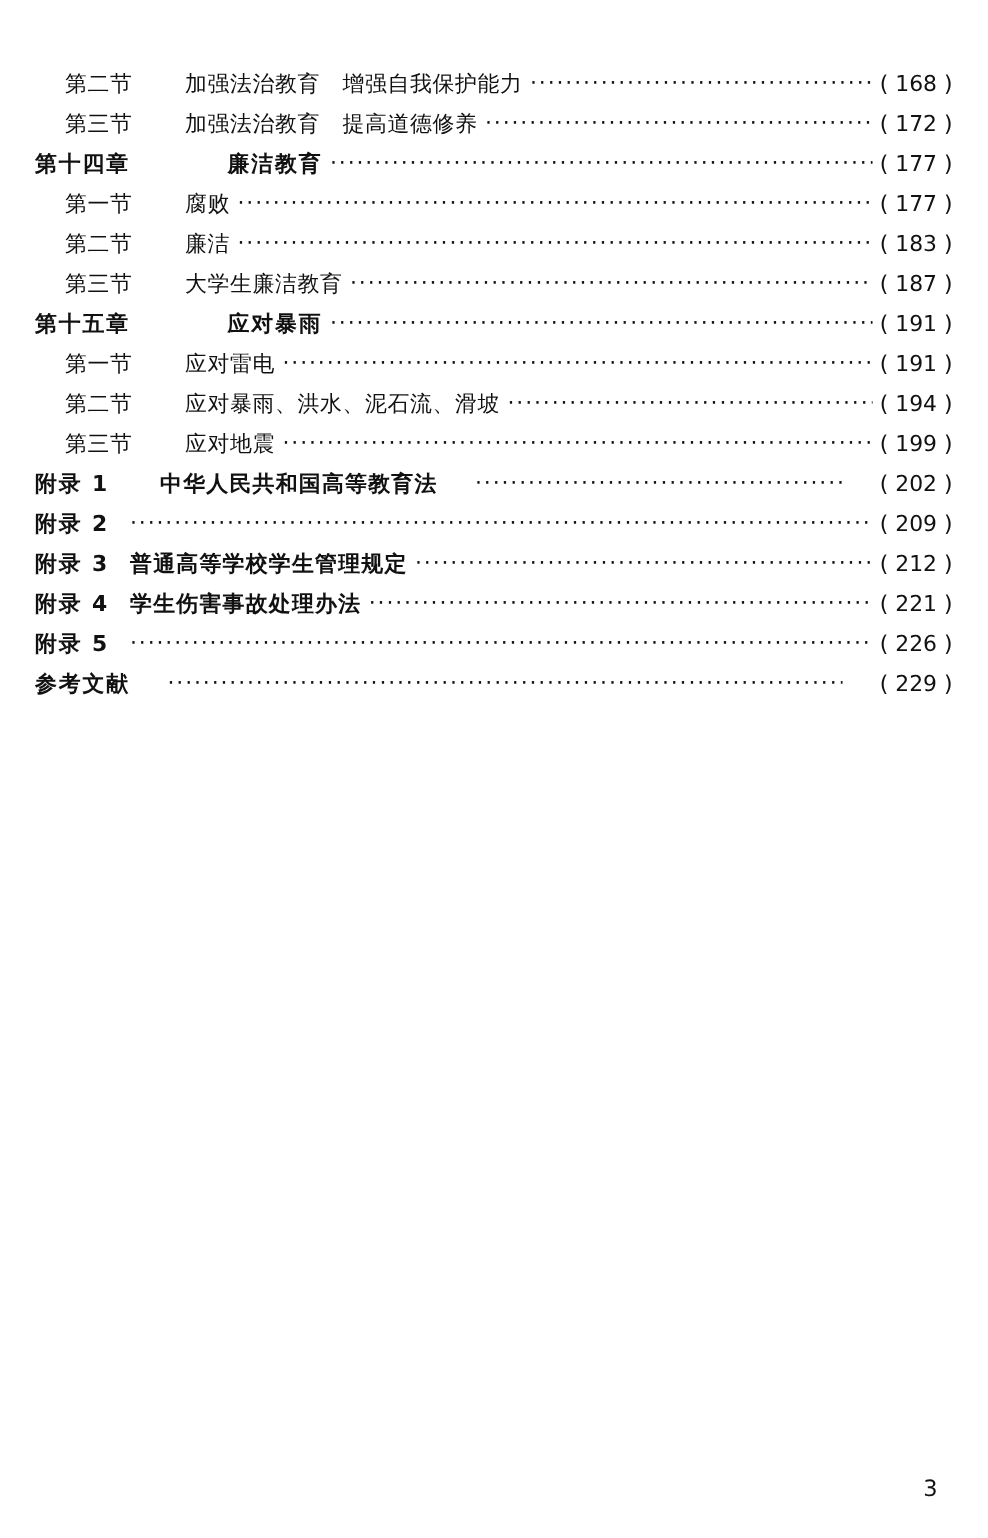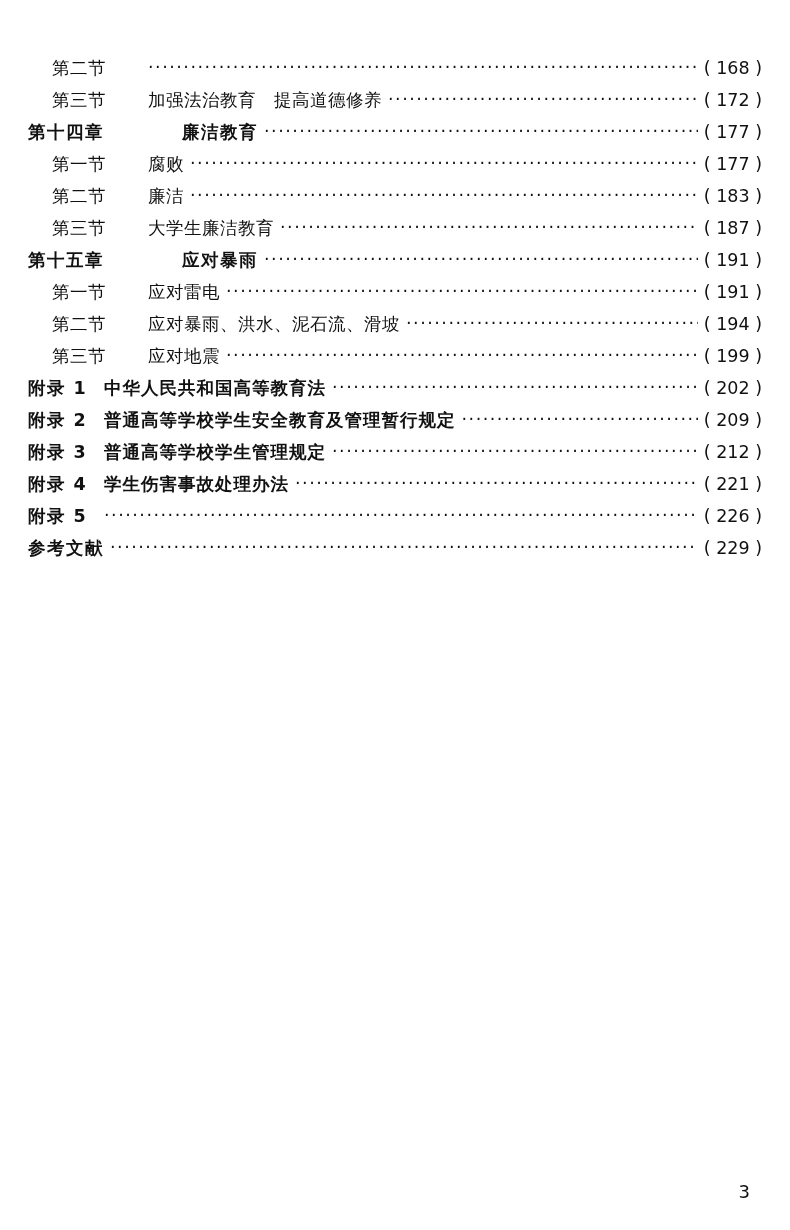--- a/index.html
+++ b/index.html
@@ -97,36 +97,38 @@
   
   .lvl-plain .label {
     width: auto;
     margin-left: 0px;
     font-weight: bold;
     letter-spacing: 1.5px;
     margin-right: 6px;
   }
   .gap-before {
     margin-top: 9px;
+    gap: 24px;
   }
   .folio {
     position: absolute;
     right: 40px;
     bottom: 44px;
     font-size: 18px;
     color: #111;
   }
 </style>
 </head>
 <body>
 
 <div class="page">
   <div class="toc" id="toc">
       <div class="toc-row lvl-section">
         <span class="label">第二节</span>
+        <span class="title">加强法治教育　增强自我保护能力</span>
         <span class="leader">·························································································</span>
         <span class="page-no">( 168 )</span>
       </div>
       <div class="toc-row lvl-section">
         <span class="label">第三节</span>
         <span class="title">加强法治教育　提高道德修养</span>
         <span class="leader">·························································································</span>
         <span class="page-no">( 172 )</span>
       </div>
       <div class="toc-row lvl-chapter">
@@ -178,21 +180,20 @@
         <span class="page-no">( 199 )</span>
       </div>
       <div class="toc-row lvl-appendix gap-before">
         <span class="label">附录 1</span>
         <span class="title">中华人民共和国高等教育法</span>
         <span class="leader">·························································································</span>
         <span class="page-no">( 202 )</span>
       </div>
       <div class="toc-row lvl-appendix">
         <span class="label">附录 2</span>
-        <span class="title">普通高等学校学生安全教育及管理暂行规定</span>
         <span class="leader">·························································································</span>
         <span class="page-no">( 209 )</span>
       </div>
       <div class="toc-row lvl-appendix">
         <span class="label">附录 3</span>
         <span class="title">普通高等学校学生管理规定</span>
         <span class="leader">·························································································</span>
         <span class="page-no">( 212 )</span>
       </div>
       <div class="toc-row lvl-appendix">

